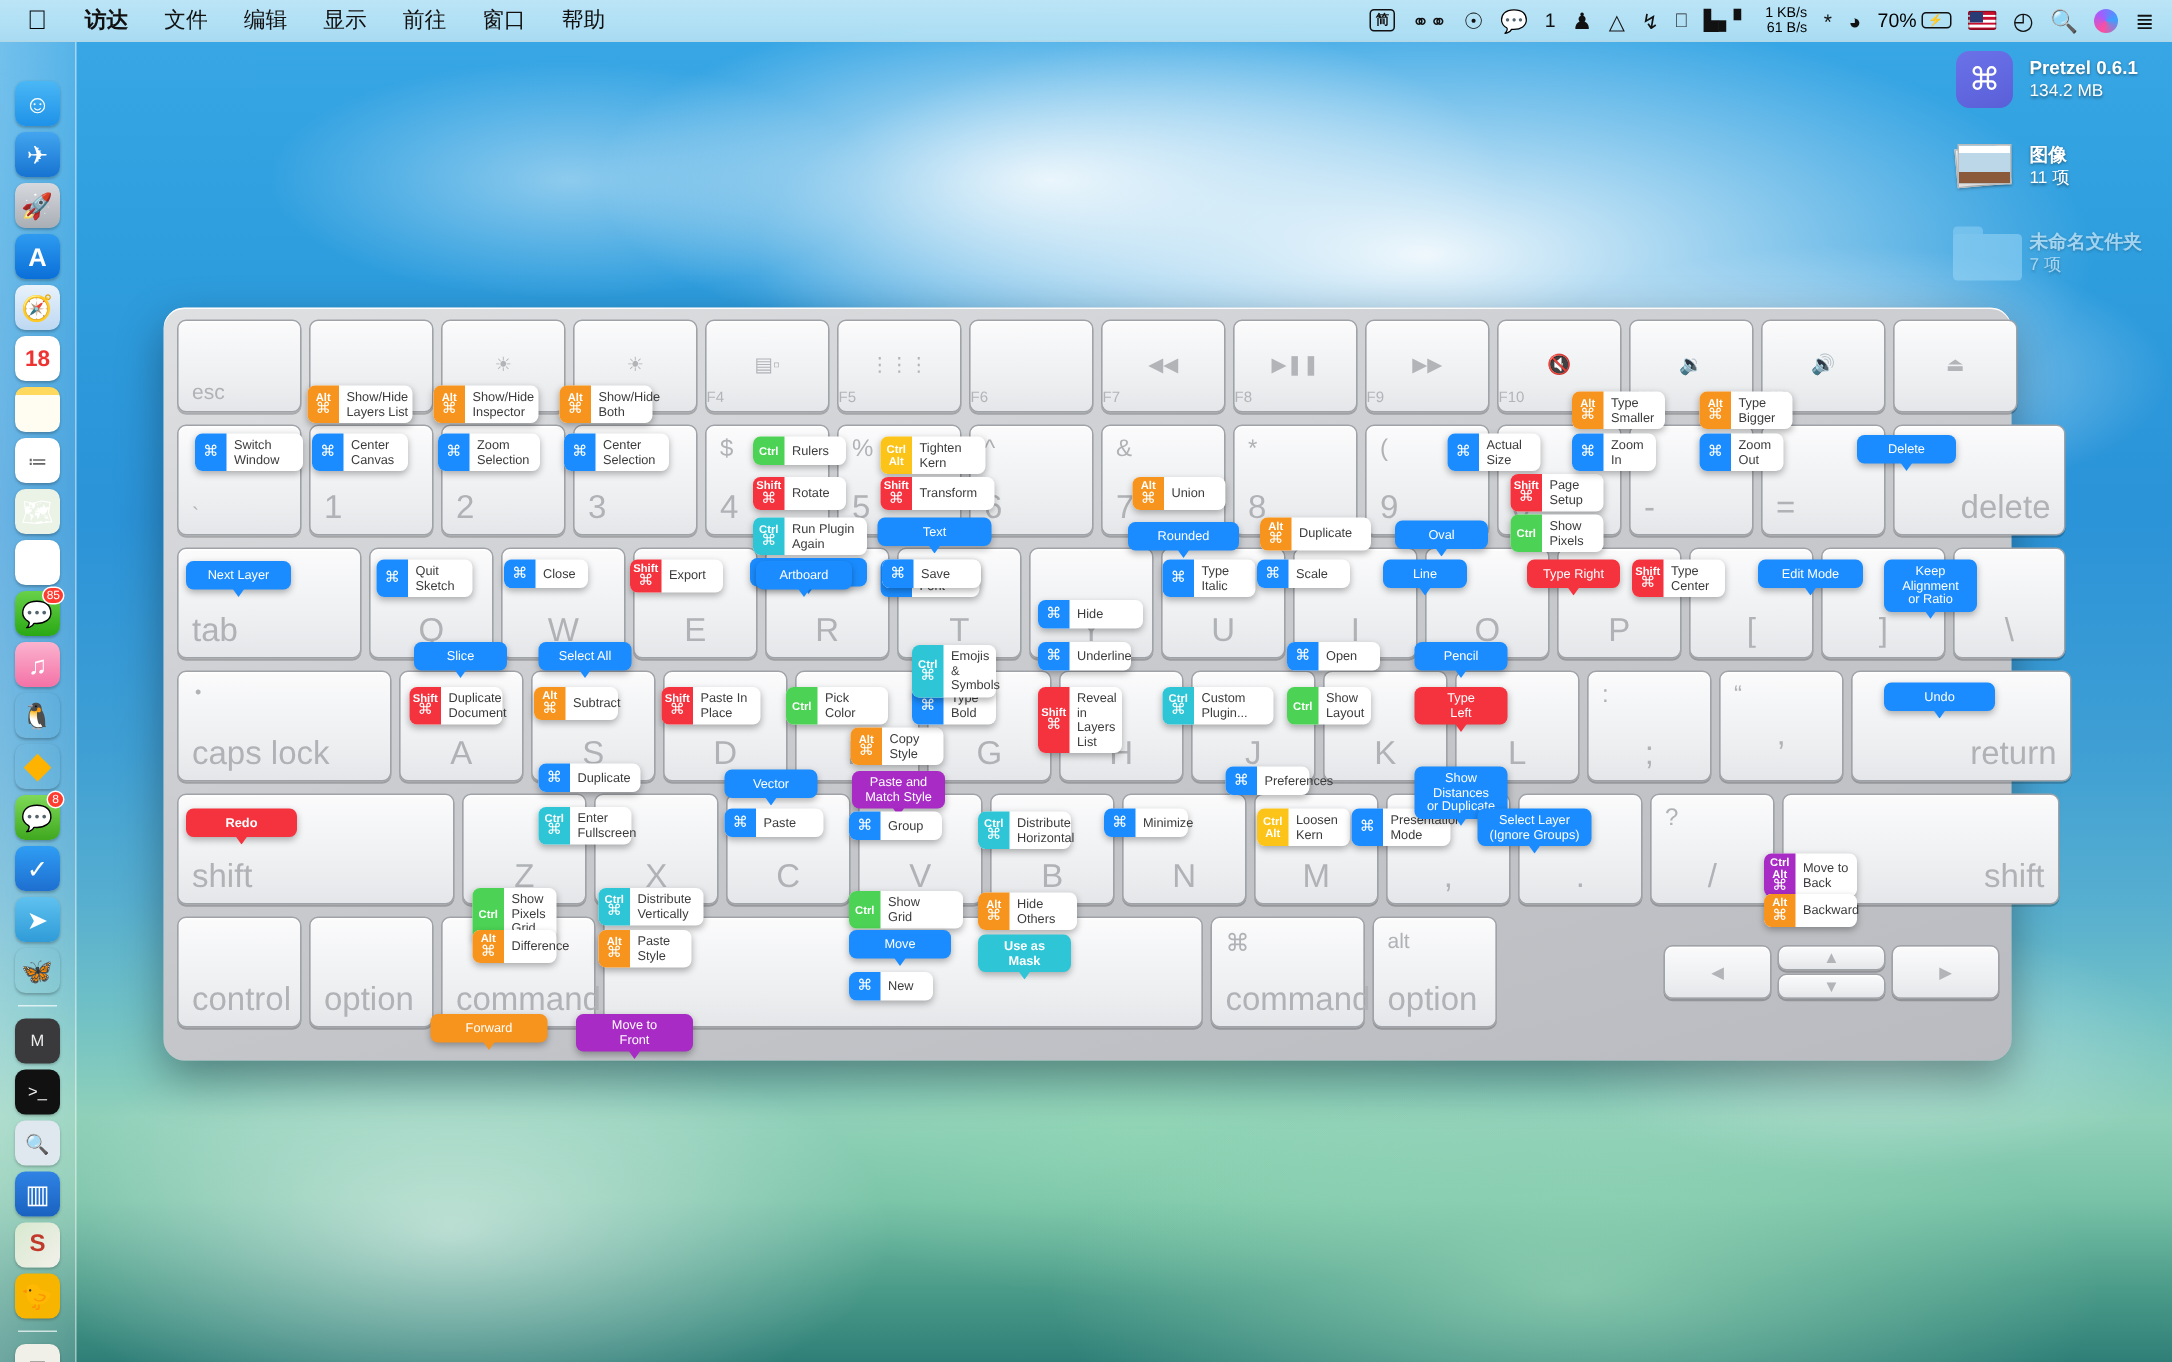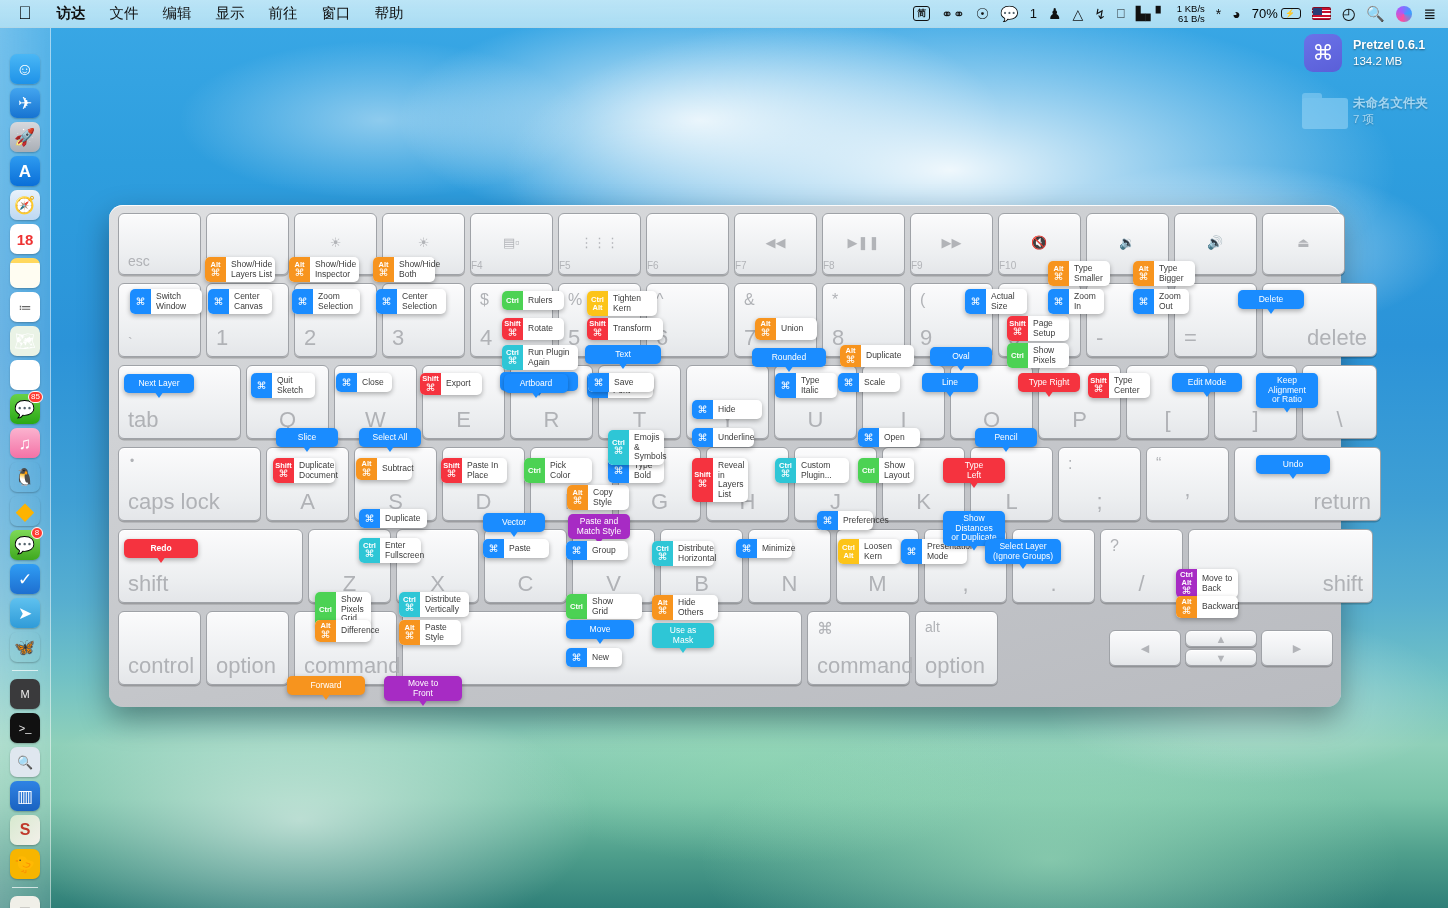--- a/index.html
+++ b/index.html
@@ -278,20 +278,32 @@
   </div>
 
 <div id="desktop-files">
   <div class="dfile">
     <div class="ic">
         <div class="pretzel-ic">⌘</div>
       </div>
     <div class="tx">
       <div class="nm">Pretzel 0.6.1</div>
       <div class="sb">134.2 MB</div>
+    </div>
+  </div>
+  <div class="dfile">
+    <div class="ic">
+      <div class="stack-ic">
+        <span style="left:2px;top:4px;width:36px;height:26px;transform:rotate(-5deg);"></span>
+        <span style="left:3px;top:2px;width:36px;height:27px;background:linear-gradient(180deg,#fff 0 20%,#bcd7e8 20% 72%,#8a5a3a 72%);"></span>
+      </div>
+    </div>
+    <div class="tx">
+      <div class="nm">图像</div>
+      <div class="sb">11 项</div>
     </div>
   </div>
   <div class="dfile faded">
     <div class="ic">
         <div class="folder-ic">
           <div class="tab"></div>
           <div class="bd"></div>
         </div>
       </div>
     <div class="tx">
@@ -639,41 +651,41 @@
 <div class="tip white" style="left: 692px; top: 458px; width: 56px;"><div class="mod" style="background: rgb(245, 51, 63);"><span>Shift</span><span class="cmd">⌘</span></div><div class="txt">Reveal in
 Layers List</div></div>
 <div class="tip white" style="left: 775px; top: 373px; width: 62px;"><div class="mod" style="background: rgb(26, 140, 255);"><span class="cmd">⌘</span></div><div class="txt">Type Italic</div></div>
 <div class="tip white" style="left: 775px; top: 458px; width: 74px;"><div class="mod" style="background: rgb(46, 198, 214);"><span>Ctrl</span><span class="cmd">⌘</span></div><div class="txt">Custom
 Plugin...</div></div>
 <div class="tip white" style="left: 838px; top: 373px; width: 62px;"><div class="mod" style="background: rgb(26, 140, 255);"><span class="cmd">⌘</span></div><div class="txt">Scale</div></div>
 <div class="tip white" style="left: 858px; top: 428px; width: 62px;"><div class="mod" style="background: rgb(26, 140, 255);"><span class="cmd">⌘</span></div><div class="txt">Open</div></div>
 <div class="tip white" style="left: 858px; top: 458px; width: 56px;"><div class="mod" style="background: rgb(76, 210, 84);"><span>Ctrl</span></div><div class="txt">Show
 Layout</div></div>
 <div class="tip solid" style="left: 922px; top: 373px; width: 56px; background: rgb(26, 140, 255);"><div class="txt" style="width: 100%;">Line</div><div class="tail" style="background: rgb(26, 140, 255); left: 23px;"></div></div>
-<div class="tip solid" style="left: 943px; top: 428px; width: 62px; background: rgb(26, 140, 255); margin-left: 32px;"><div class="txt" style="width: 100%;">Pencil</div><div class="tail" style="background: rgb(26, 140, 255); left: 26px;"></div></div>
+<div class="tip solid" style="left: 943px; top: 428px; width: 62px; background: rgb(26, 140, 255);"><div class="txt" style="width: 100%;">Pencil</div><div class="tail" style="background: rgb(26, 140, 255); left: 26px;"></div></div>
 <div class="tip solid" style="left: 943px; top: 458px; width: 62px; background: rgb(245, 51, 63);"><div class="txt" style="width: 100%;">Type
 Left</div><div class="tail" style="background: rgb(245, 51, 63); left: 26px;"></div></div>
 <div class="tip solid" style="left: 1018px; top: 373px; width: 62px; background: rgb(245, 51, 63);"><div class="txt" style="width: 100%;">Type Right</div><div class="tail" style="background: rgb(245, 51, 63); left: 26px;"></div></div>
 <div class="tip white" style="left: 1088px; top: 373px; width: 62px;"><div class="mod" style="background: rgb(245, 51, 63);"><span>Shift</span><span class="cmd">⌘</span></div><div class="txt">Type
 Center</div></div>
 <div class="tip solid" style="left: 1172px; top: 373px; width: 70px; background: rgb(26, 140, 255);"><div class="txt" style="width: 100%;">Edit Mode</div><div class="tail" style="background: rgb(26, 140, 255); left: 30px;"></div></div>
 <div class="tip solid" style="left: 1256px; top: 373px; width: 62px; background: rgb(26, 140, 255);"><div class="txt" style="width: 100%;">Keep Alignment
 or Ratio</div><div class="tail" style="background: rgb(26, 140, 255); left: 26px;"></div></div>
 <div class="tip solid" style="left: 1256px; top: 455px; width: 74px; background: rgb(26, 140, 255);"><div class="txt" style="width: 100%;">Undo</div><div class="tail" style="background: rgb(26, 140, 255); left: 32px;"></div></div>
 <div class="tip solid" style="left: 124px; top: 539px; width: 74px; background: rgb(245, 51, 63);"><div class="txt" style="width: 100%; font-weight: bold;">Redo</div><div class="tail" style="background: rgb(245, 51, 63); left: 32px;"></div></div>
 <div class="tip white" style="left: 315px; top: 592px; width: 56px;"><div class="mod" style="background: rgb(76, 210, 84);"><span>Ctrl</span></div><div class="txt">Show
 Pixels Grid</div></div>
 <div class="tip white" style="left: 315px; top: 620px; width: 56px;"><div class="mod" style="background: rgb(247, 148, 30);"><span>Alt</span><span class="cmd">⌘</span></div><div class="txt">Difference</div></div>
 <div class="tip white" style="left: 399px; top: 592px; width: 70px;"><div class="mod" style="background: rgb(46, 198, 214);"><span>Ctrl</span><span class="cmd">⌘</span></div><div class="txt">Distribute
 Vertically</div></div>
 <div class="tip white" style="left: 399px; top: 620px; width: 62px;"><div class="mod" style="background: rgb(247, 148, 30);"><span>Alt</span><span class="cmd">⌘</span></div><div class="txt">Paste
 Style</div></div>
 <div class="tip solid" style="left: 566px; top: 620px; width: 68px; background: rgb(26, 140, 255);"><div class="txt" style="width: 100%;">Move</div><div class="tail" style="background: rgb(26, 140, 255); left: 29px;"></div></div>
 <div class="tip white" style="left: 566px; top: 648px; width: 56px;"><div class="mod" style="background: rgb(26, 140, 255);"><span class="cmd">⌘</span></div><div class="txt">New</div></div>
-<div class="tip solid" style="left: 652px; top: 623px; width: 62px; background: rgb(46, 198, 214);"><div class="txt" style="width: 100%;">Use as
+<div class="tip solid" style="left: 652px; top: 623px; width: 62px; background: rgb(46, 198, 214); font-weight: bold;"><div class="txt" style="width: 100%;">Use as
 Mask</div><div class="tail" style="background: rgb(46, 198, 214); left: 26px;"></div></div>
 <div class="tip white" style="left: 736px; top: 539px; width: 56px;"><div class="mod" style="background: rgb(26, 140, 255);"><span class="cmd">⌘</span></div><div class="txt">Minimize</div></div>
 <div class="tip white" style="left: 817px; top: 511px; width: 56px;"><div class="mod" style="background: rgb(26, 140, 255);"><span class="cmd">⌘</span></div><div class="txt">Preferences</div></div>
 <div class="tip white" style="left: 838px; top: 539px; width: 62px;"><div class="mod" style="background: rgb(252, 196, 25);"><span>Ctrl</span><span>Alt</span></div><div class="txt">Loosen
 Kern</div></div>
 <div class="tip white" style="left: 901px; top: 539px; width: 66px;"><div class="mod" style="background: rgb(26, 140, 255);"><span class="cmd">⌘</span></div><div class="txt">Presentation
 Mode</div></div>
 <div class="tip solid" style="left: 943px; top: 511px; width: 62px; background: rgb(26, 140, 255);"><div class="txt" style="width: 100%;">Show Distances
 or Duplicate</div><div class="tail" style="background: rgb(26, 140, 255); left: 26px;"></div></div>
 <div class="tip solid" style="left: 985px; top: 539px; width: 76px; background: rgb(26, 140, 255);"><div class="txt" style="width: 100%;">Select Layer

